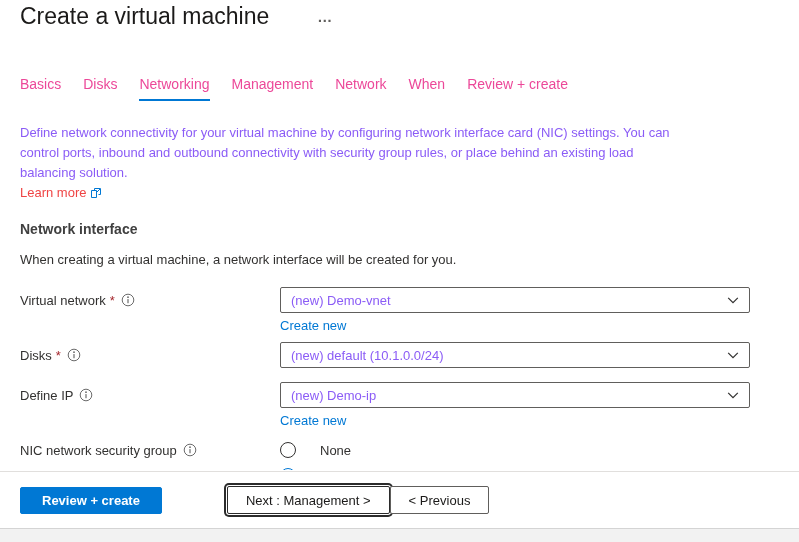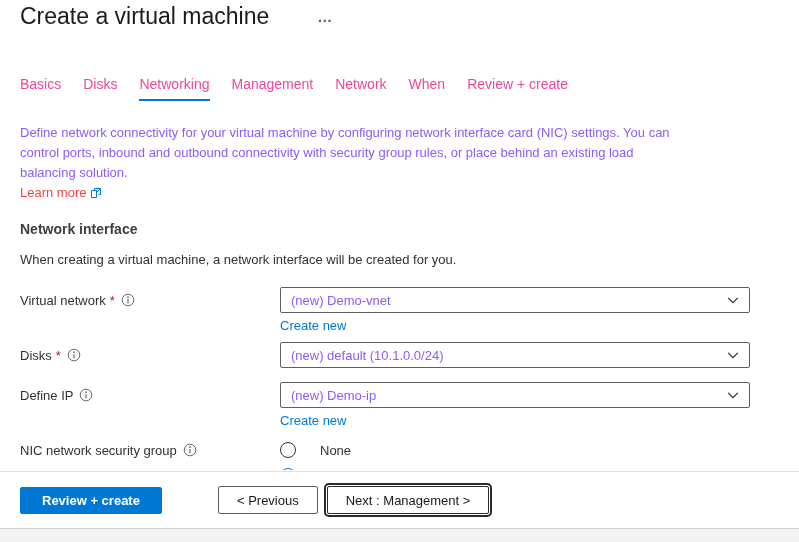--- a/index.html
+++ b/index.html
@@ -209,18 +209,18 @@
           </label>
 
         </div>
       </div>
 
     </div>
   </div>
 
   <div class="footer">
     <button class="btn-primary">Review + create</button>
+    <button class="btn-secondary btn-focus">Next : Management &gt;</button>
     <button class="btn-secondary">&lt; Previous</button>
-    <button class="btn-secondary btn-focus">Next : Management &gt;</button>
   </div>
 
   <div class="bottom-strip"></div>
 </div>
 
 </body></html>

